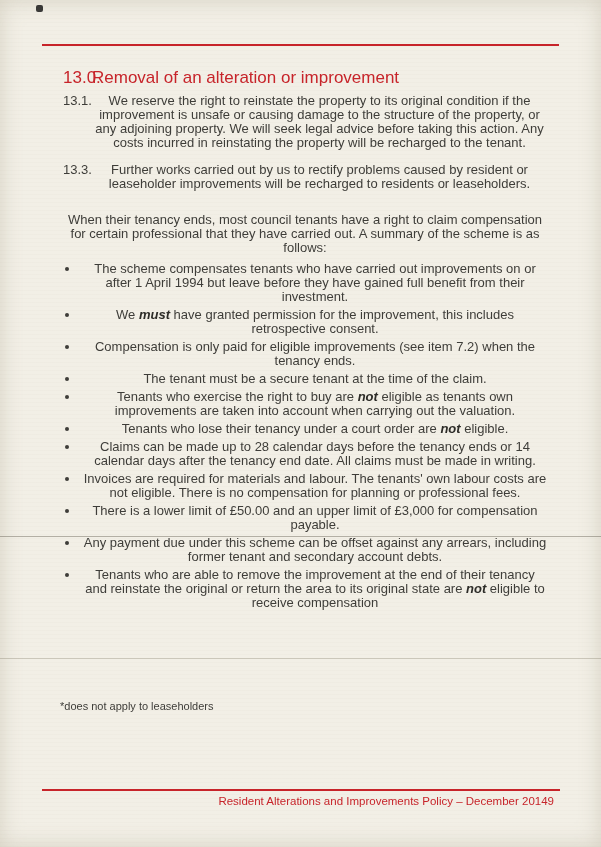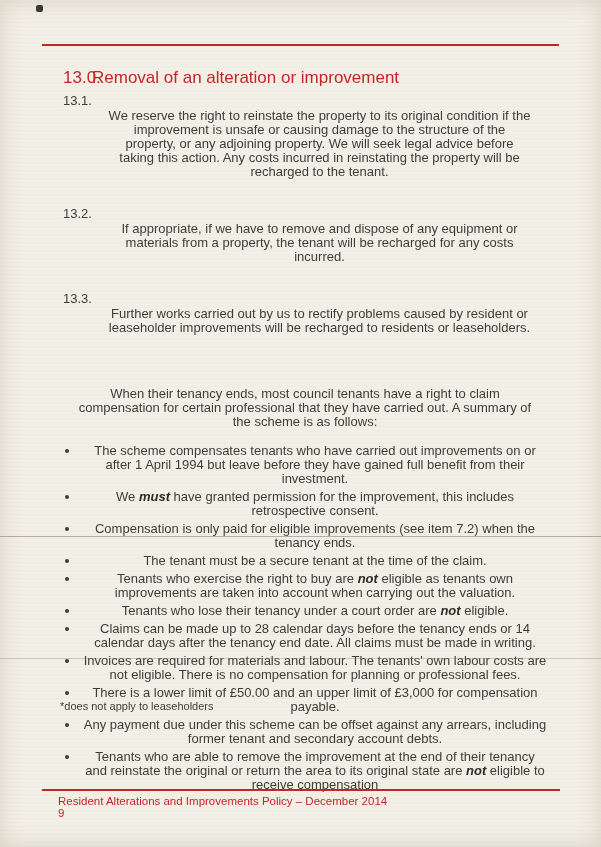--- a/index.html
+++ b/index.html
@@ -15,31 +15,31 @@
     overflow:hidden;
   }
   .corner-mark { position:absolute; left:36px; top:5px; width:7px; height:7px; background:#1a1a1a; border-radius:2px; opacity:.85; }
   .top-rule { position:absolute; left:42px; top:44px; width:517px; height:2px; background:#c7242a; }
   .content { position:absolute; left:63px; top:71px; width:484px; }
   .heading { display:flex; color:#c7242a; font-weight:normal; font-size:17px; line-height:14px; margin-bottom:9px; }
   .num { width:29px; flex-shrink:0; }
   .item { display:flex; font-size:13px; line-height:14px; margin-bottom:13px;text-align:center; }
   .item-num { width:29px; flex-shrink:0; }
   .item-body { flex:1; }
-  .item-body p { margin:15px; }
+  .item-body p { margin:0; }
   .section-14 { margin-top:22px; }
   ul.bullets { margin:7px 0 0 0; padding-left:17px; }
   ul.bullets li { margin-bottom:4px; padding-left:3px; }
   .b { font-weight:bold; color:#2d2c28;font-style:italic; }
   .footnote { position:absolute; left:60px; top:700px; font-size:11px; margin:0; }
   .artifact-line { position:absolute; left:0; width:601px; height:1px; }
   .artifact-line.line1 { top:536px; background:rgba(75,70,58,0.38); }
   .artifact-line.line2 { top:658px; background:rgba(120,112,92,0.30); }
   .footer-rule { position:absolute; left:42px; top:789px; width:518px; height:2px; background:#c7242a; }
-  .footer-row { position:absolute; left:58px; top:795px; width:518px; display:flex; justify-content:flex-end; color:#c7242a; font-size:11.5px;flex-direction:column; }
+  .footer-row { position:absolute; left:36px; top:795px; width:518px; display:flex; justify-content:flex-end; color:#c7242a; font-size:11.5px; }
 </style>
 </head>
 <body>
 
 <div class="page">
 
   <div class="corner-mark"></div>
   <div class="top-rule"></div>
 
   <div class="content">
@@ -50,26 +50,20 @@
         <span>Removal of an alteration or improvement</span>
       </div>
 
       <div class="item">
         <span class="item-num">13.1.</span>
         <div class="item-body">
           <p><span>We reserve the right to reinstate the property to its original condition if the improvement is unsafe or causing damage to the structure of the property, or any adjoining property. We will seek legal advice before taking this action. Any costs incurred in reinstating the property will be recharged to the tenant.</span></p>
         </div>
       </div>
 
-      <div class="item">
-        <span class="item-num">13.2.</span>
-        <div class="item-body">
-          <p><span>If appropriate, if we have to remove and dispose of any equipment or materials from a property, the tenant will be recharged for any costs incurred.</span></p>
-        </div>
-      </div>
 
       <div class="item">
         <span class="item-num">13.3.</span>
         <div class="item-body">
           <p><span>Further works carried out by us to rectify problems caused by resident or leaseholder improvements will be recharged to residents or leaseholders.</span></p>
         </div>
       </div>
     </div>
 
     <div class="section section-14">

